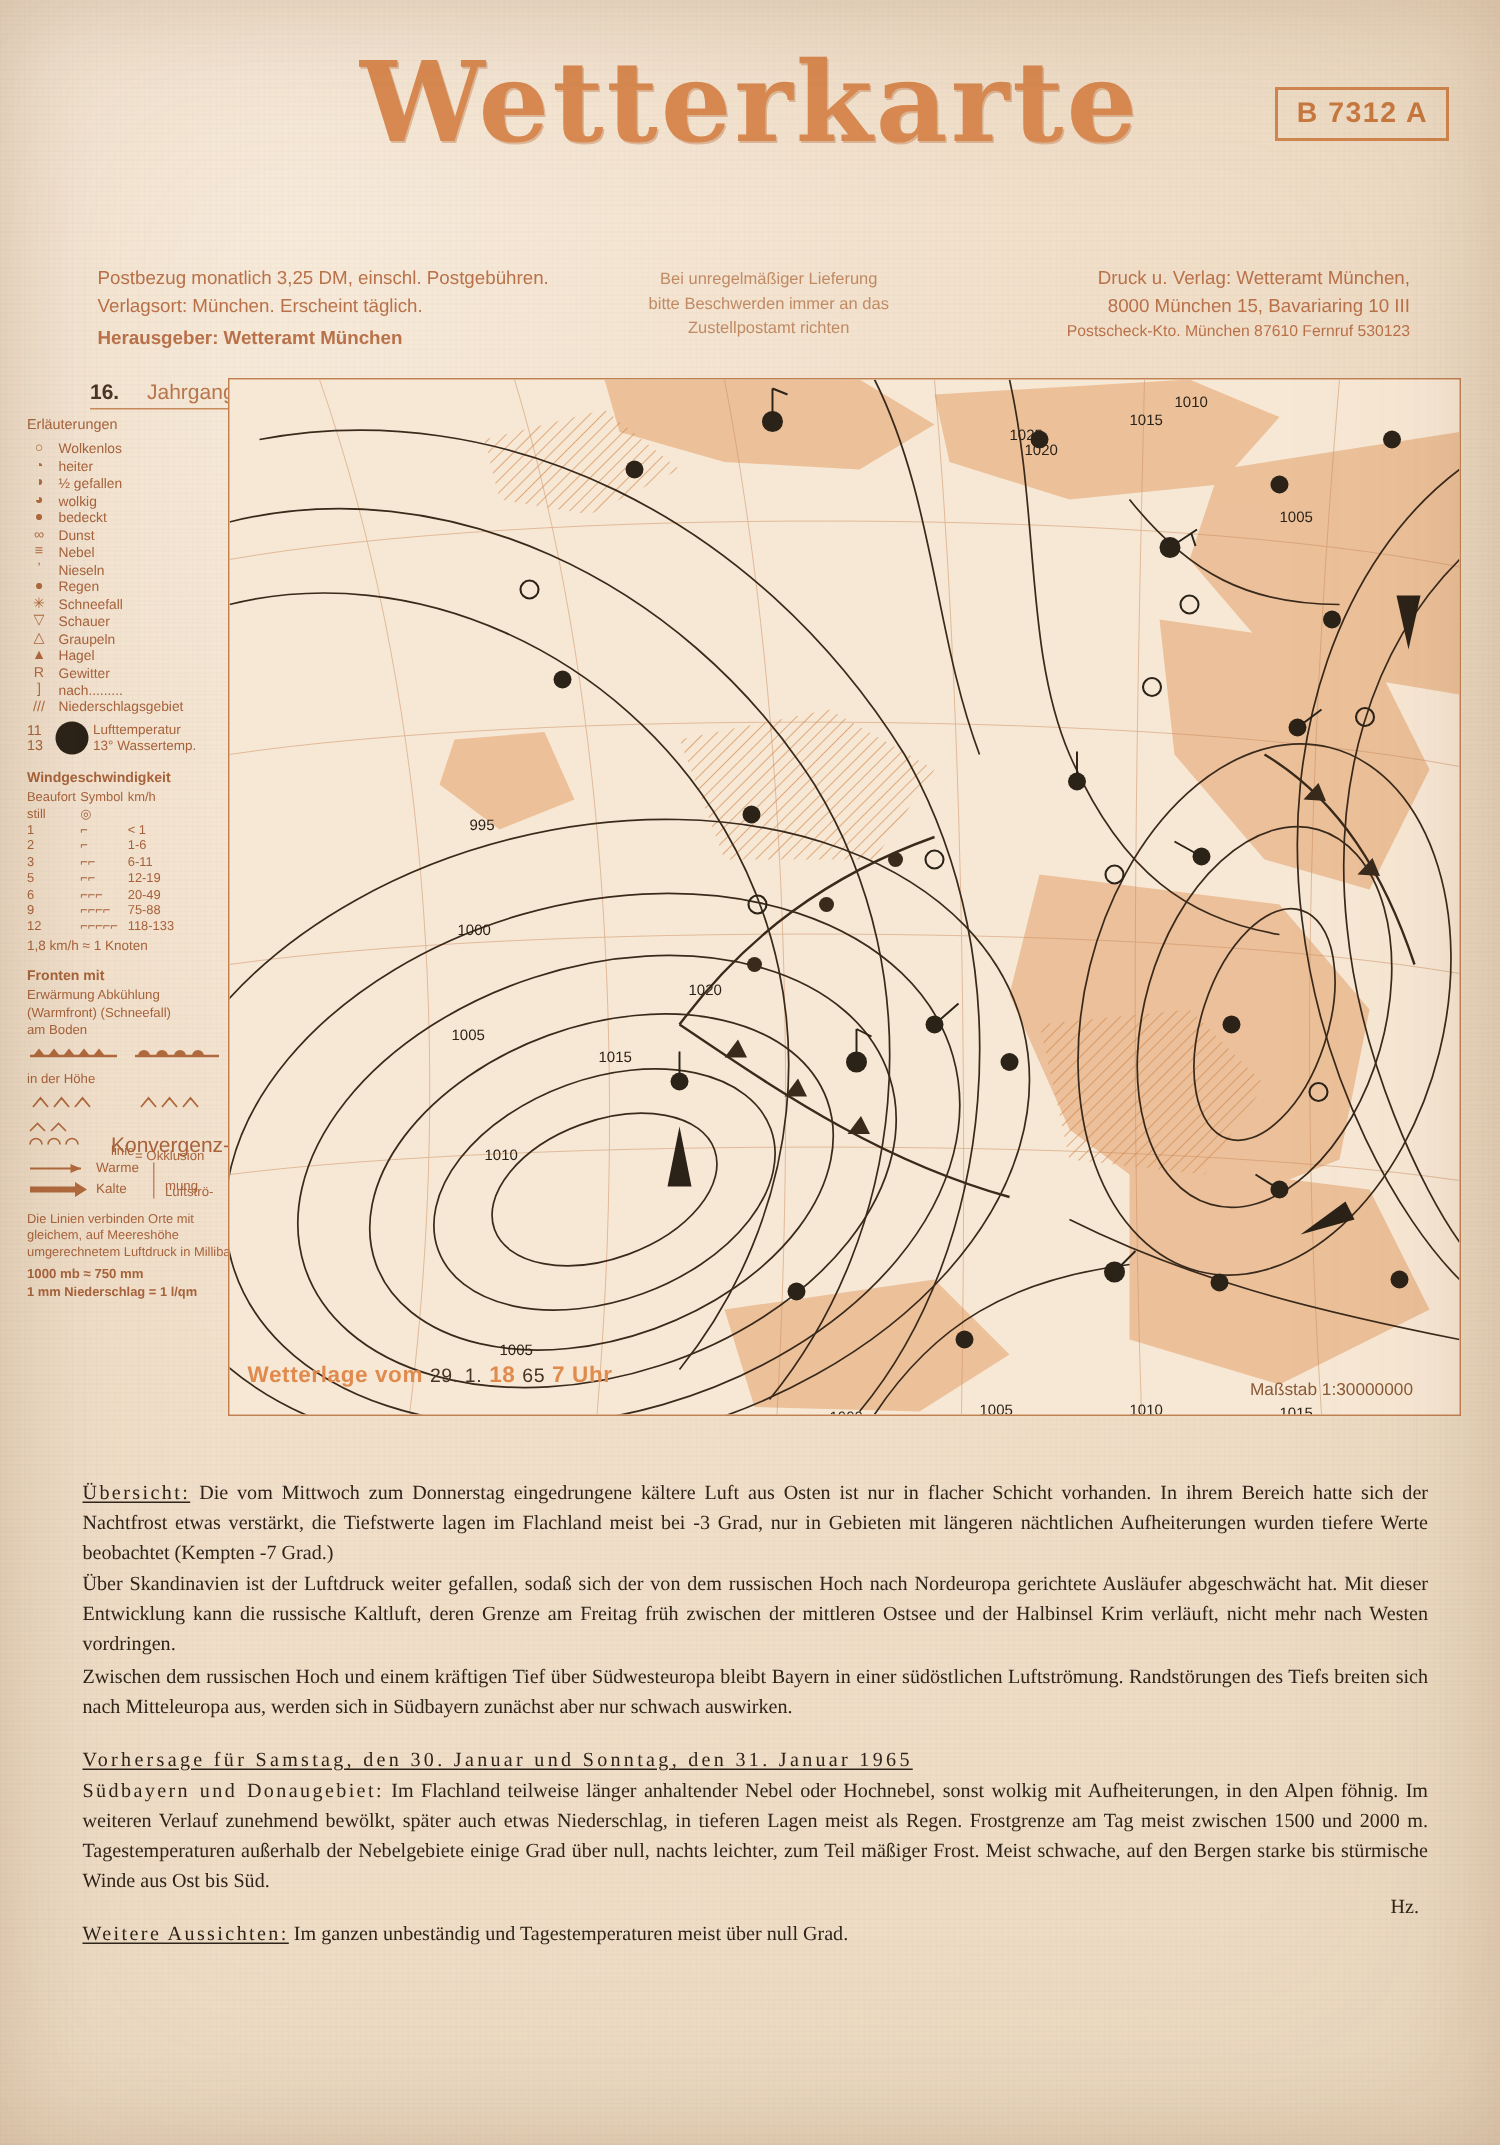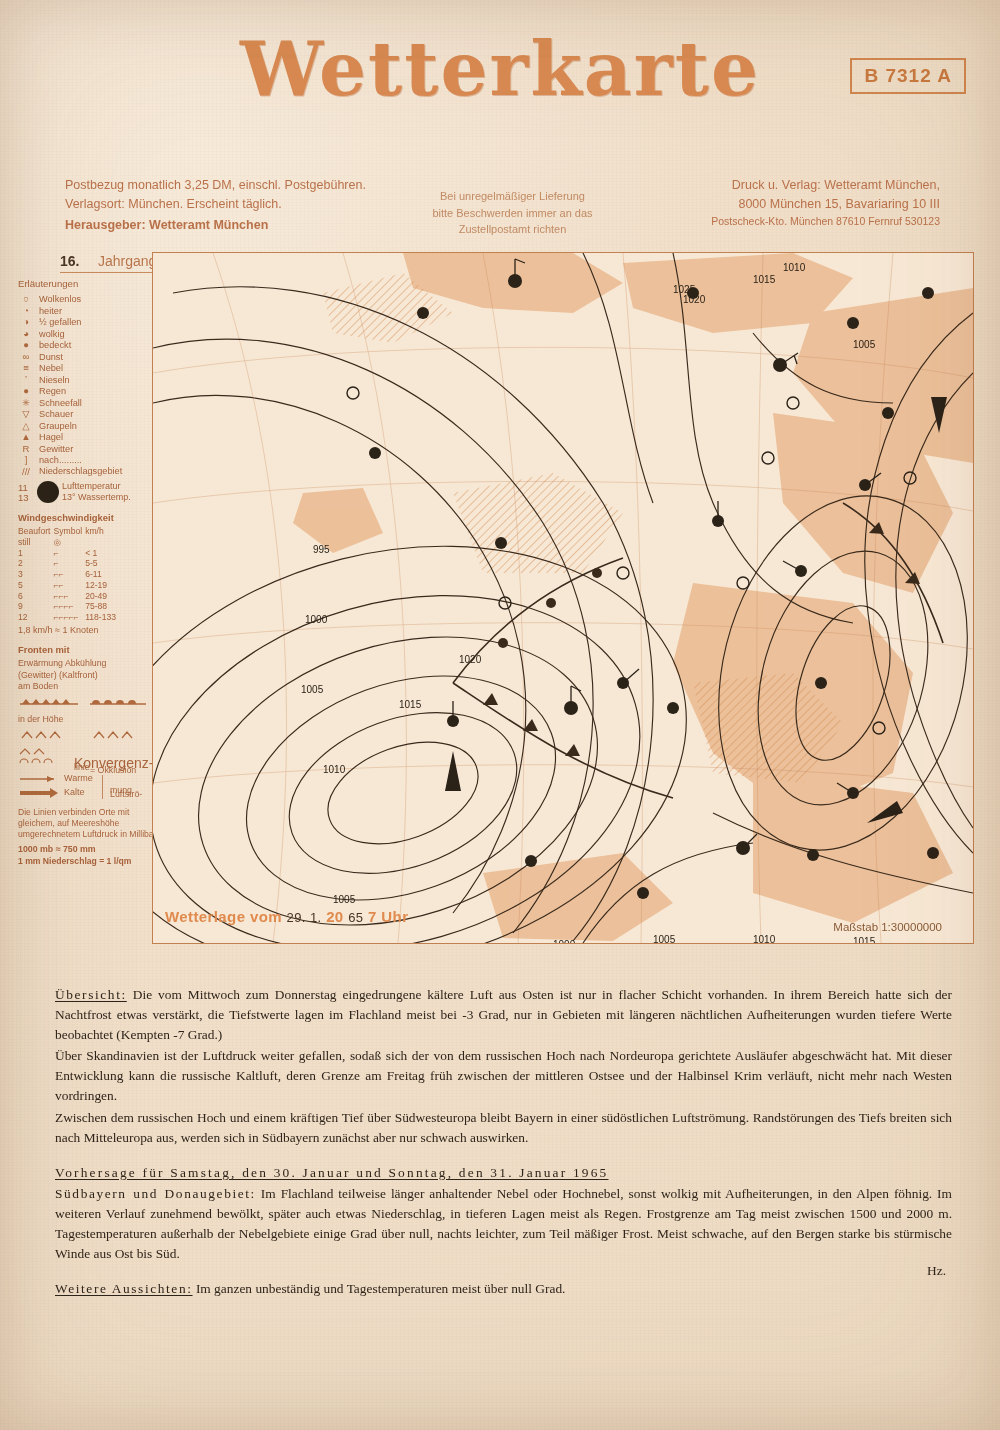--- a/index.html
+++ b/index.html
@@ -55,21 +55,21 @@
     font-size:19px;font-weight:bold;
     padding:5px 12px;
     letter-spacing:1px;
   }
 
   .infobar{
     position:absolute;left:60px;right:60px;top:176px;height:62px;
     font-size:12.5px;color:#b9714a;line-height:1.5;
   }
   .infobar .col-l{position:absolute;left:5px;top:0;width:330px;}
-  .infobar .col-c{position:absolute;left:355px;top:12px;width:195px;text-align:center;font-size:11px;color:#c08a64;}
+  .infobar .col-c{position:absolute;left:355px;top:2px;width:195px;text-align:center;font-size:11px;color:#c08a64;}
   .infobar .col-r{position:absolute;right:0;top:0;width:320px;text-align:right;}
   .infobar .small{font-size:10.5px;}
 
   .issueline{
     position:absolute;left:60px;right:55px;top:246px;height:26px;
     border-bottom:1px solid #c98a5c;
     font-size:14px;color:#4a3524;
   }
   .issueline span{position:absolute;bottom:3px;}
   .il-1{left:0;font-weight:bold;}
@@ -256,21 +256,21 @@
             <td></td>
           </tr>
       <tr>
             <td>1</td>
             <td>⌐</td>
             <td>&lt; 1</td>
           </tr>
       <tr>
             <td>2</td>
             <td>⌐</td>
-            <td>5-5</td>
+            <td>1-6</td>
           </tr>
       <tr>
             <td>3</td>
             <td>⌐⌐</td>
             <td>6-11</td>
           </tr>
       <tr>
             <td>5</td>
             <td>⌐⌐</td>
             <td>12-19</td>
@@ -289,21 +289,21 @@
             <td>12</td>
             <td>⌐⌐⌐⌐⌐</td>
             <td>118-133</td>
           </tr>
     </tbody>
       </table>
     <div style="font-size:9px;margin-top:2px;">1,8 km/h ≈ 1 Knoten</div>
 
     <div class="hdr">Fronten mit</div>
     <div class="fr">Erwärmung  Abkühlung</div>
-    <div class="fr">(Gewitter) (Kaltfront)</div>
+    <div class="fr">(Warmfront) (Schneefall)</div>
     <div class="fr">am Boden</div>
     <div style="margin:3px 0;">
       <svg width="130" height="12">
         <line x1="2" y1="8" x2="60" y2="8" stroke="#b06a3e" stroke-width="1.6"></line>
         <path d="M4 8 l4 -5 l4 5 M14 8 l4 -5 l4 5 M24 8 l4 -5 l4 5 M34 8 l4 -5 l4 5 M44 8 l4 -5 l4 5" fill="#b06a3e"></path>
         <line x1="72" y1="8" x2="128" y2="8" stroke="#b06a3e" stroke-width="1.6"></line>
         <path d="M74 8 a4 4 0 0 1 8 0 M86 8 a4 4 0 0 1 8 0 M98 8 a4 4 0 0 1 8 0 M110 8 a4 4 0 0 1 8 0" fill="#b06a3e"></path>
       </svg>
     </div>
     <div class="fr">in der Höhe</div>
@@ -512,21 +512,21 @@
         <text x="600" y="690">1010</text>
           <text x="700" y="692">1015</text>
           <text x="500" y="690">1005</text>
         <text x="400" y="695">1000</text>
       </g>
     </svg>
 
     <div class="map-caption">
       <span>Wetterlage vom</span>
       <span class="pt">29. 1.</span>
-      <span>20</span>
+      <span>18</span>
       <span class="pt">65</span>
       <span>7 Uhr</span>
     </div>
     <div class="map-scale">Maßstab 1:30000000</div>
   </div>
 
   <div class="textblock">
     <p>
       <span class="lbl uline">Übersicht:</span>
       <span>Die vom Mittwoch zum Donnerstag eingedrungene kältere Luft aus Osten ist nur in flacher Schicht vorhanden. In ihrem Bereich hatte sich der Nachtfrost etwas verstärkt, die Tiefstwerte lagen im Flachland meist bei -3 Grad, nur in Gebieten mit längeren nächtlichen Aufheiterungen wurden tiefere Werte beobachtet (Kempten -7 Grad.)</span>

